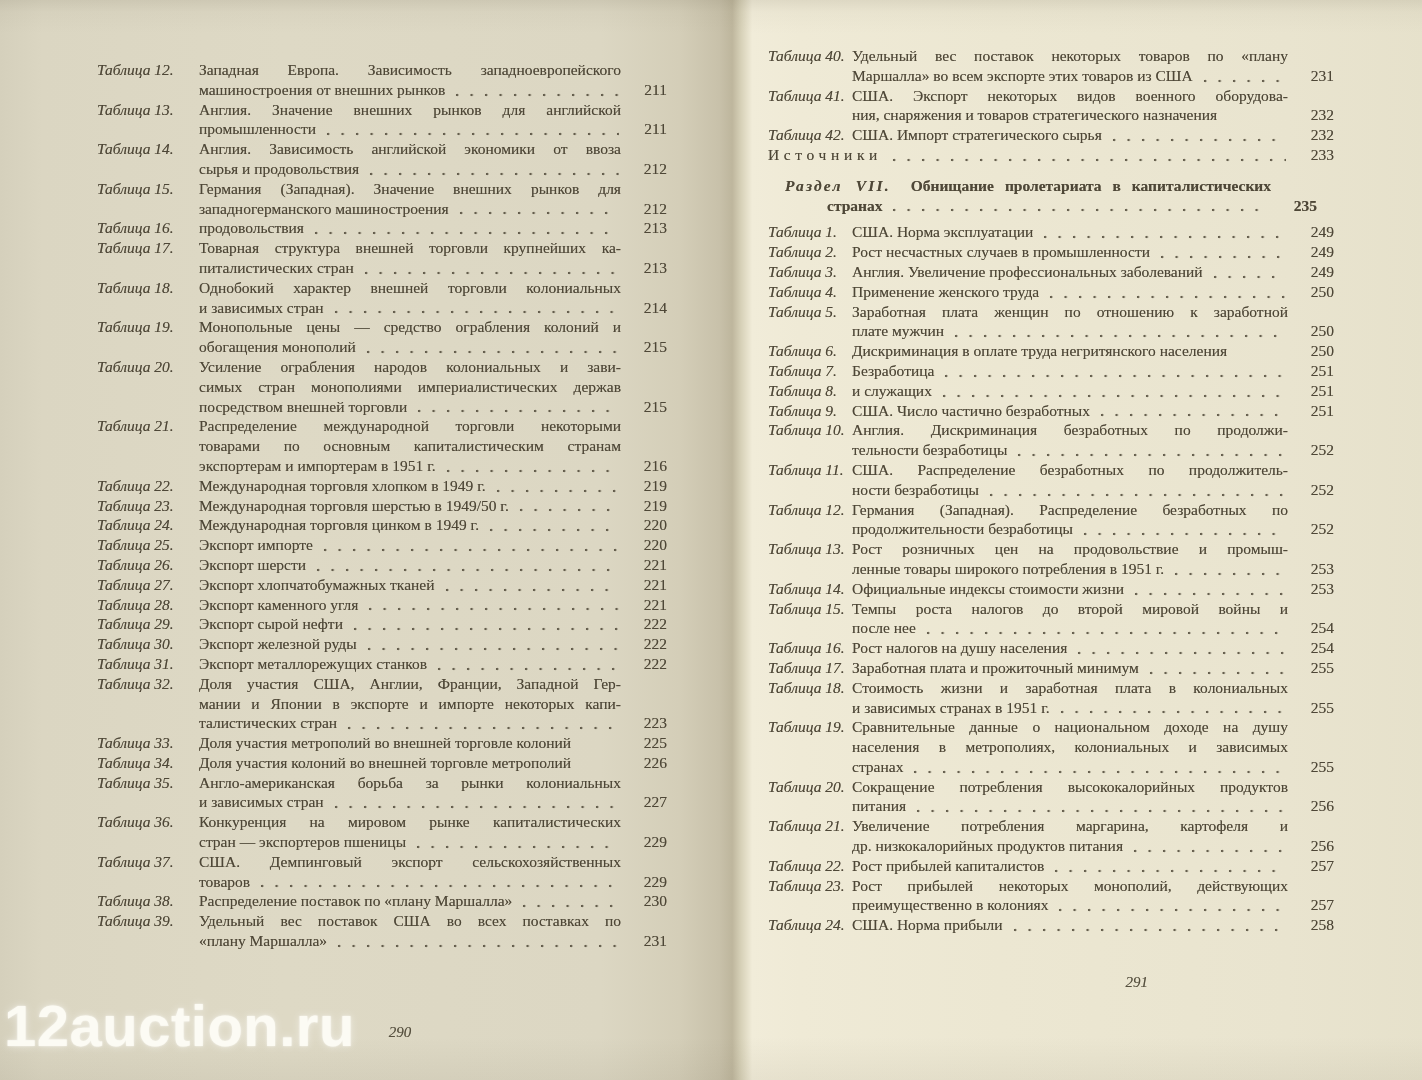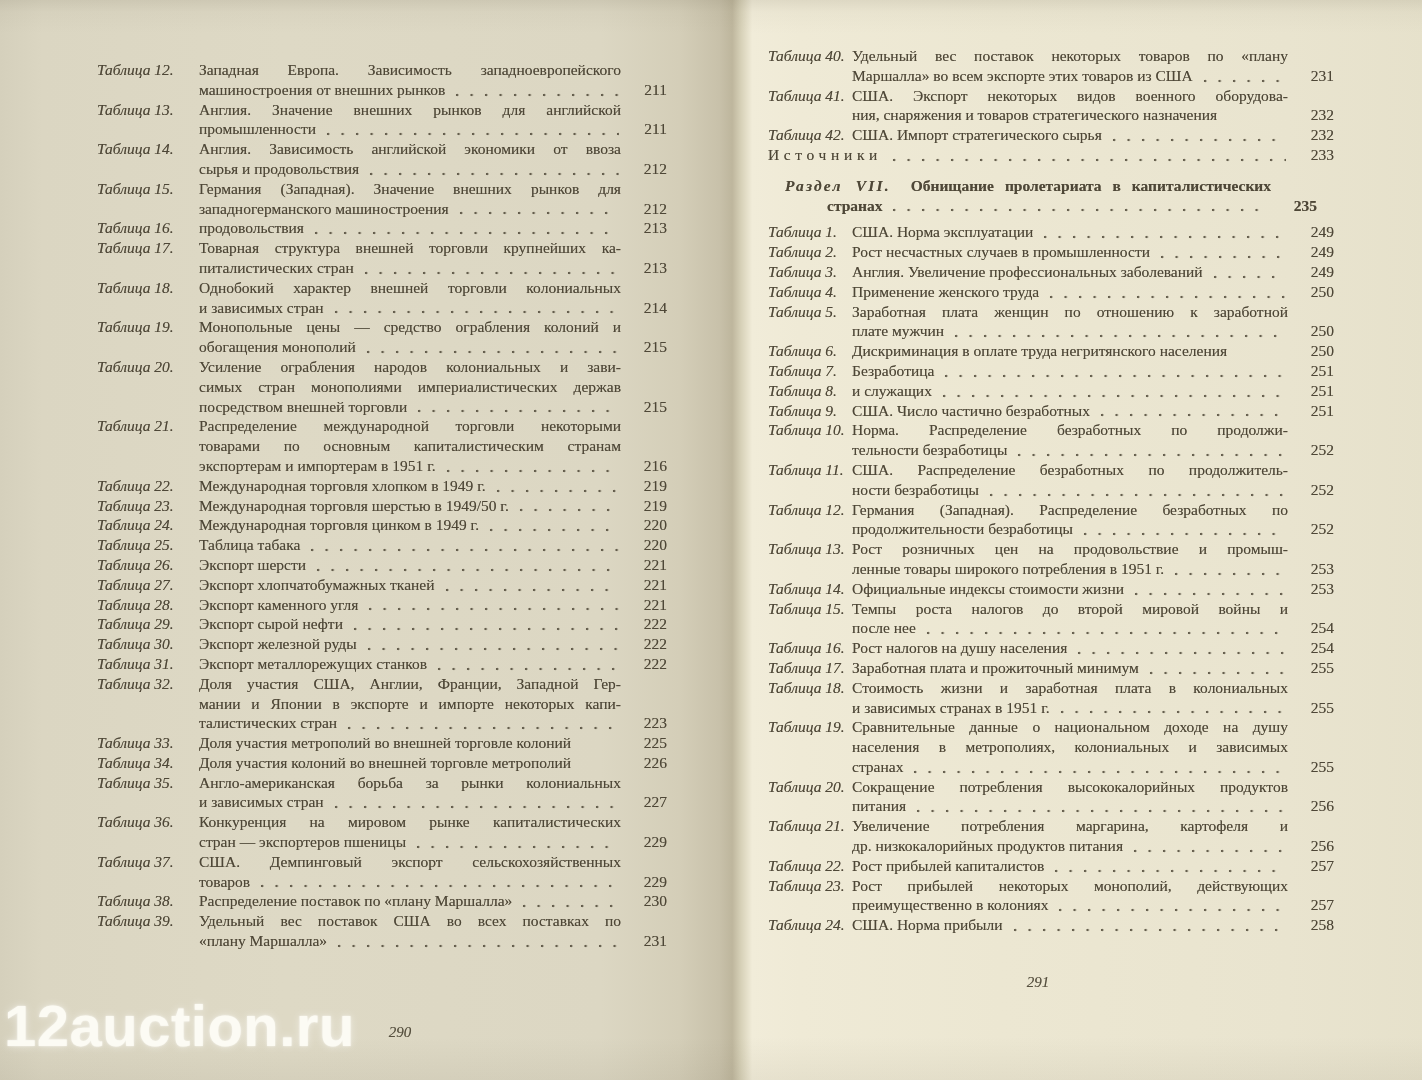--- a/index.html
+++ b/index.html
@@ -34,21 +34,21 @@
     background-size:14.5px 4px;background-repeat:repeat-x;background-position:left bottom;
   }
   .nodots{background-image:none;}
   .pg{flex:none;width:46px;text-align:right;}
   .sources .t{letter-spacing:0.30em;}
   .section{margin:11px 17px 7px;font-weight:bold;}
   .sec-label{font-style:italic;letter-spacing:0.14em;margin-right:9px;}
   .sec2{padding-left:42px;font-weight:bold;}
   .folio{position:absolute;font-style:italic;font-size:15px;color:#56503f;text-shadow:0 0 0.6px rgba(86,80,63,0.5);}
   #left-folio{left:330px;top:1024px;width:140px;text-align:center;}
-  #right-folio{left:968px;top:974px;width:140px;text-align:center;}
+  #right-folio{left:1008px;top:974px;width:140px;text-align:right;}
   .watermark{
     position:absolute;left:4px;top:994px;
     font-family:Liberation Sans, sans-serif;font-weight:700;font-size:58px;line-height:64px;
     color:rgba(252,251,243,0.95);letter-spacing:0.5px;
     text-shadow:0 0 9px rgba(255,255,255,0.5), 0 0 2px rgba(255,255,255,0.7);
     filter:blur(0.5px);
   }
 </style>
 </head>
 <body>
@@ -193,21 +193,21 @@
             <span class="t">Международная торговля цинком в 1949 г.</span>
             <span class="dots"></span>
             <span class="pg">220</span>
           </div>
         </div>
       </div>
       <div class="entry">
         <span class="lbl">Таблица 25.</span>
         <div class="body">
           <div class="lline">
-            <span class="t">Таблица табака</span>
+            <span class="t">Экспорт импорте</span>
             <span class="dots"></span>
             <span class="pg">220</span>
           </div>
         </div>
       </div>
       <div class="entry">
         <span class="lbl">Таблица 26.</span>
         <div class="body">
           <div class="lline">
             <span class="t">Экспорт шерсти</span>
@@ -490,21 +490,21 @@
           <div class="lline">
             <span class="t">США. Число частично безработных</span>
             <span class="dots"></span>
             <span class="pg">251</span>
           </div>
         </div>
       </div>
       <div class="entry">
         <span class="lbl">Таблица 10.</span>
         <div class="body">
-          <div class="jline">Норма. Распределение безработных по продолжи-</div>
+          <div class="jline">Англия. Дискриминация безработных по продолжи-</div>
           <div class="lline">
             <span class="t">тельности безработицы</span>
             <span class="dots"></span>
             <span class="pg">252</span>
           </div>
         </div>
       </div>
       <div class="entry">
         <span class="lbl">Таблица 11.</span>
         <div class="body">

